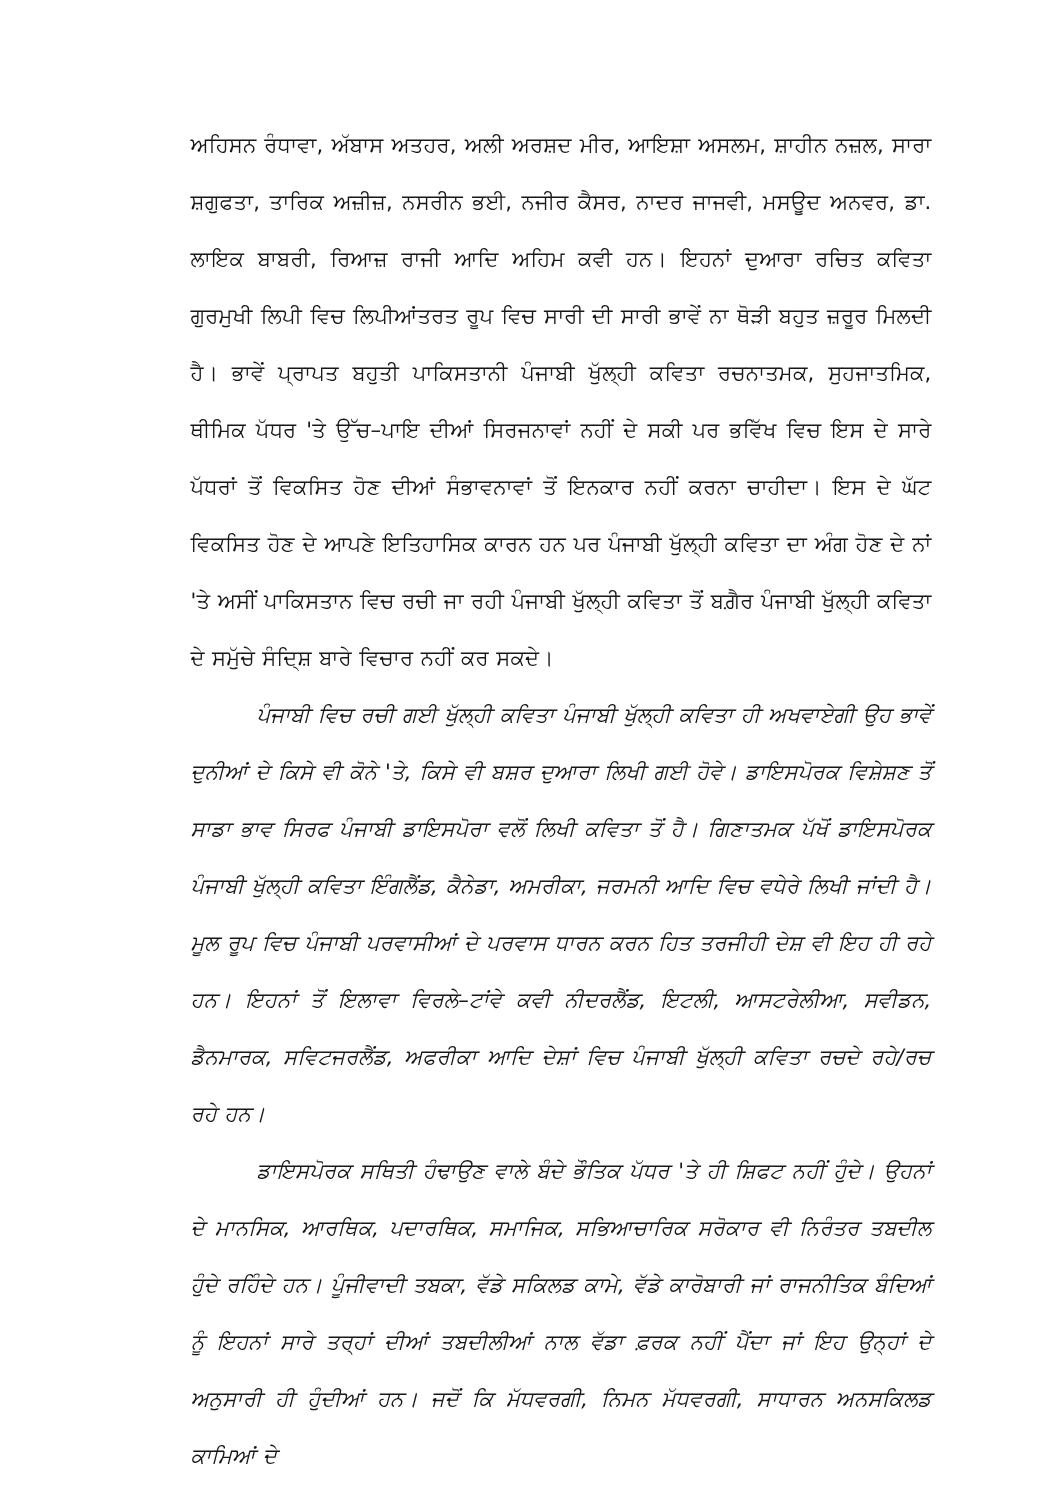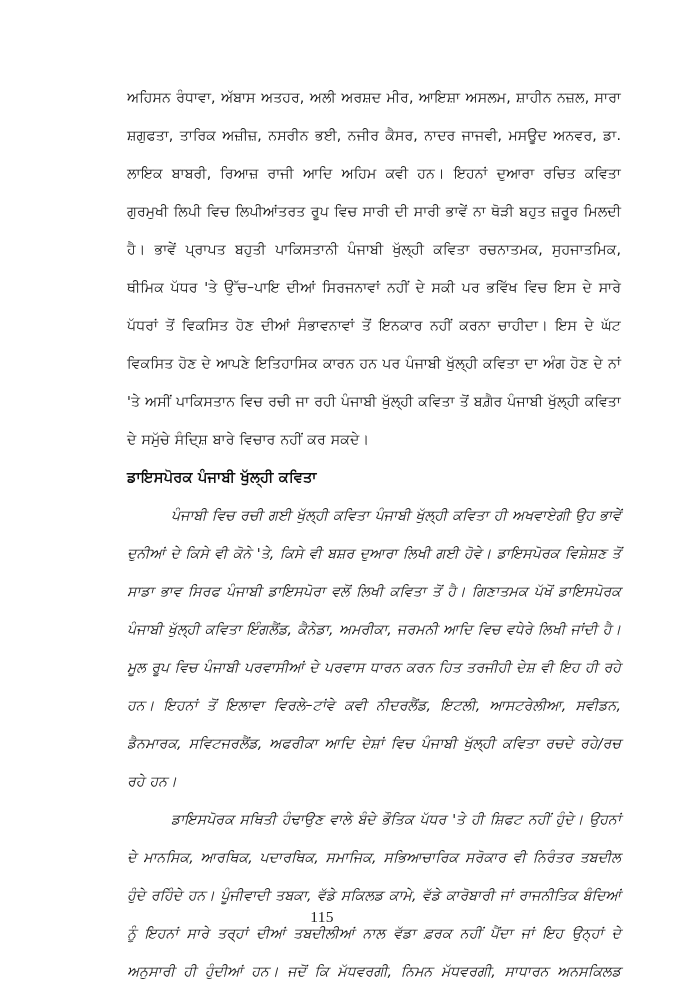--- a/index.html
+++ b/index.html
@@ -66,23 +66,21 @@
 </style>
 </head>
 <body>
 
 <div class="page">
 
   <div class="content">
 
     <p class="body-par">ਅਹਿਸਨ ਰੰਧਾਵਾ, ਅੱਬਾਸ ਅਤਹਰ, ਅਲੀ ਅਰਸ਼ਦ ਮੀਰ, ਆਇਸ਼ਾ ਅਸਲਮ, ਸ਼ਾਹੀਨ ਨਜ਼ਲ, ਸਾਰਾ ਸ਼ਗੁਫਤਾ, ਤਾਰਿਕ ਅਜ਼ੀਜ਼, ਨਸਰੀਨ ਭਈ, ਨਜੀਰ ਕੈਸਰ, ਨਾਦਰ ਜਾਜਵੀ, ਮਸਊਦ ਅਨਵਰ, ਡਾ. ਲਾਇਕ ਬਾਬਰੀ, ਰਿਆਜ਼ ਰਾਜੀ ਆਦਿ ਅਹਿਮ ਕਵੀ ਹਨ। ਇਹਨਾਂ ਦੁਆਰਾ ਰਚਿਤ ਕਵਿਤਾ ਗੁਰਮੁਖੀ ਲਿਪੀ ਵਿਚ ਲਿਪੀਆਂਤਰਤ ਰੂਪ ਵਿਚ ਸਾਰੀ ਦੀ ਸਾਰੀ ਭਾਵੇਂ ਨਾ ਥੋੜੀ ਬਹੁਤ ਜ਼ਰੂਰ ਮਿਲਦੀ ਹੈ। ਭਾਵੇਂ ਪ੍ਰਾਪਤ ਬਹੁਤੀ ਪਾਕਿਸਤਾਨੀ ਪੰਜਾਬੀ ਖੁੱਲ੍ਹੀ ਕਵਿਤਾ ਰਚਨਾਤਮਕ, ਸੁਹਜਾਤਮਿਕ, ਥੀਮਿਕ ਪੱਧਰ 'ਤੇ ਉੱਚ–ਪਾਇ ਦੀਆਂ ਸਿਰਜਨਾਵਾਂ ਨਹੀਂ ਦੇ ਸਕੀ ਪਰ ਭਵਿੱਖ ਵਿਚ ਇਸ ਦੇ ਸਾਰੇ ਪੱਧਰਾਂ ਤੋਂ ਵਿਕਸਿਤ ਹੋਣ ਦੀਆਂ ਸੰਭਾਵਨਾਵਾਂ ਤੋਂ ਇਨਕਾਰ ਨਹੀਂ ਕਰਨਾ ਚਾਹੀਦਾ। ਇਸ ਦੇ ਘੱਟ ਵਿਕਸਿਤ ਹੋਣ ਦੇ ਆਪਣੇ ਇਤਿਹਾਸਿਕ ਕਾਰਨ ਹਨ ਪਰ ਪੰਜਾਬੀ ਖੁੱਲ੍ਹੀ ਕਵਿਤਾ ਦਾ ਅੰਗ ਹੋਣ ਦੇ ਨਾਂ 'ਤੇ ਅਸੀਂ ਪਾਕਿਸਤਾਨ ਵਿਚ ਰਚੀ ਜਾ ਰਹੀ ਪੰਜਾਬੀ ਖੁੱਲ੍ਹੀ ਕਵਿਤਾ ਤੋਂ ਬਗ਼ੈਰ ਪੰਜਾਬੀ ਖੁੱਲ੍ਹੀ ਕਵਿਤਾ ਦੇ ਸਮੁੱਚੇ ਸੰਦਿ੍ਸ਼ ਬਾਰੇ ਵਿਚਾਰ ਨਹੀਂ ਕਰ ਸਕਦੇ।</p>
 
-    <h2 class="section-heading">ਡਾਇਸਪੋਰਕ ਪੰਜਾਬੀ ਖੁੱਲ੍ਹੀ ਕਵਿਤਾ</h2>
 
     <p class="body-par indent">ਪੰਜਾਬੀ ਵਿਚ ਰਚੀ ਗਈ ਖੁੱਲ੍ਹੀ ਕਵਿਤਾ ਪੰਜਾਬੀ ਖੁੱਲ੍ਹੀ ਕਵਿਤਾ ਹੀ ਅਖਵਾਏਗੀ ਉਹ ਭਾਵੇਂ ਦੁਨੀਆਂ ਦੇ ਕਿਸੇ ਵੀ ਕੋਨੇ 'ਤੇ, ਕਿਸੇ ਵੀ ਬਸ਼ਰ ਦੁਆਰਾ ਲਿਖੀ ਗਈ ਹੋਵੇ। ਡਾਇਸਪੋਰਕ ਵਿਸ਼ੇਸ਼ਣ ਤੋਂ ਸਾਡਾ ਭਾਵ ਸਿਰਫ ਪੰਜਾਬੀ ਡਾਇਸਪੋਰਾ ਵਲੋਂ ਲਿਖੀ ਕਵਿਤਾ ਤੋਂ ਹੈ। ਗਿਣਾਤਮਕ ਪੱਖੋਂ ਡਾਇਸਪੋਰਕ ਪੰਜਾਬੀ ਖੁੱਲ੍ਹੀ ਕਵਿਤਾ ਇੰਗਲੈਂਡ, ਕੈਨੇਡਾ, ਅਮਰੀਕਾ, ਜਰਮਨੀ ਆਦਿ ਵਿਚ ਵਧੇਰੇ ਲਿਖੀ ਜਾਂਦੀ ਹੈ। ਮੂਲ ਰੂਪ ਵਿਚ ਪੰਜਾਬੀ ਪਰਵਾਸੀਆਂ ਦੇ ਪਰਵਾਸ ਧਾਰਨ ਕਰਨ ਹਿਤ ਤਰਜੀਹੀ ਦੇਸ਼ ਵੀ ਇਹ ਹੀ ਰਹੇ ਹਨ। ਇਹਨਾਂ ਤੋਂ ਇਲਾਵਾ ਵਿਰਲੇ–ਟਾਂਵੇ ਕਵੀ ਨੀਦਰਲੈਂਡ, ਇਟਲੀ, ਆਸਟਰੇਲੀਆ, ਸਵੀਡਨ, ਡੈਨਮਾਰਕ, ਸਵਿਟਜਰਲੈਂਡ, ਅਫਰੀਕਾ ਆਦਿ ਦੇਸ਼ਾਂ ਵਿਚ ਪੰਜਾਬੀ ਖੁੱਲ੍ਹੀ ਕਵਿਤਾ ਰਚਦੇ ਰਹੇ/ਰਚ ਰਹੇ ਹਨ।</p>
 
     <p class="body-par indent">ਡਾਇਸਪੋਰਕ ਸਥਿਤੀ ਹੰਢਾਉਣ ਵਾਲੇ ਬੰਦੇ ਭੌਤਿਕ ਪੱਧਰ 'ਤੇ ਹੀ ਸ਼ਿਫਟ ਨਹੀਂ ਹੁੰਦੇ। ਉਹਨਾਂ ਦੇ ਮਾਨਸਿਕ, ਆਰਥਿਕ, ਪਦਾਰਥਿਕ, ਸਮਾਜਿਕ, ਸਭਿਆਚਾਰਿਕ ਸਰੋਕਾਰ ਵੀ ਨਿਰੰਤਰ ਤਬਦੀਲ ਹੁੰਦੇ ਰਹਿੰਦੇ ਹਨ। ਪੂੰਜੀਵਾਦੀ ਤਬਕਾ, ਵੱਡੇ ਸਕਿਲਡ ਕਾਮੇ, ਵੱਡੇ ਕਾਰੋਬਾਰੀ ਜਾਂ ਰਾਜਨੀਤਿਕ ਬੰਦਿਆਂ ਨੂੰ ਇਹਨਾਂ ਸਾਰੇ ਤਰ੍ਹਾਂ ਦੀਆਂ ਤਬਦੀਲੀਆਂ ਨਾਲ ਵੱਡਾ ਫ਼ਰਕ ਨਹੀਂ ਪੈਂਦਾ ਜਾਂ ਇਹ ਉਨ੍ਹਾਂ ਦੇ ਅਨੁਸਾਰੀ ਹੀ ਹੁੰਦੀਆਂ ਹਨ। ਜਦੋਂ ਕਿ ਮੱਧਵਰਗੀ, ਨਿਮਨ ਮੱਧਵਰਗੀ, ਸਾਧਾਰਨ ਅਨਸਕਿਲਡ ਕਾਮਿਆਂ ਦੇ</p>
 
   </div>
 
-  <div class="page-number">115</div>
 
 </div>
 
 </body></html>

